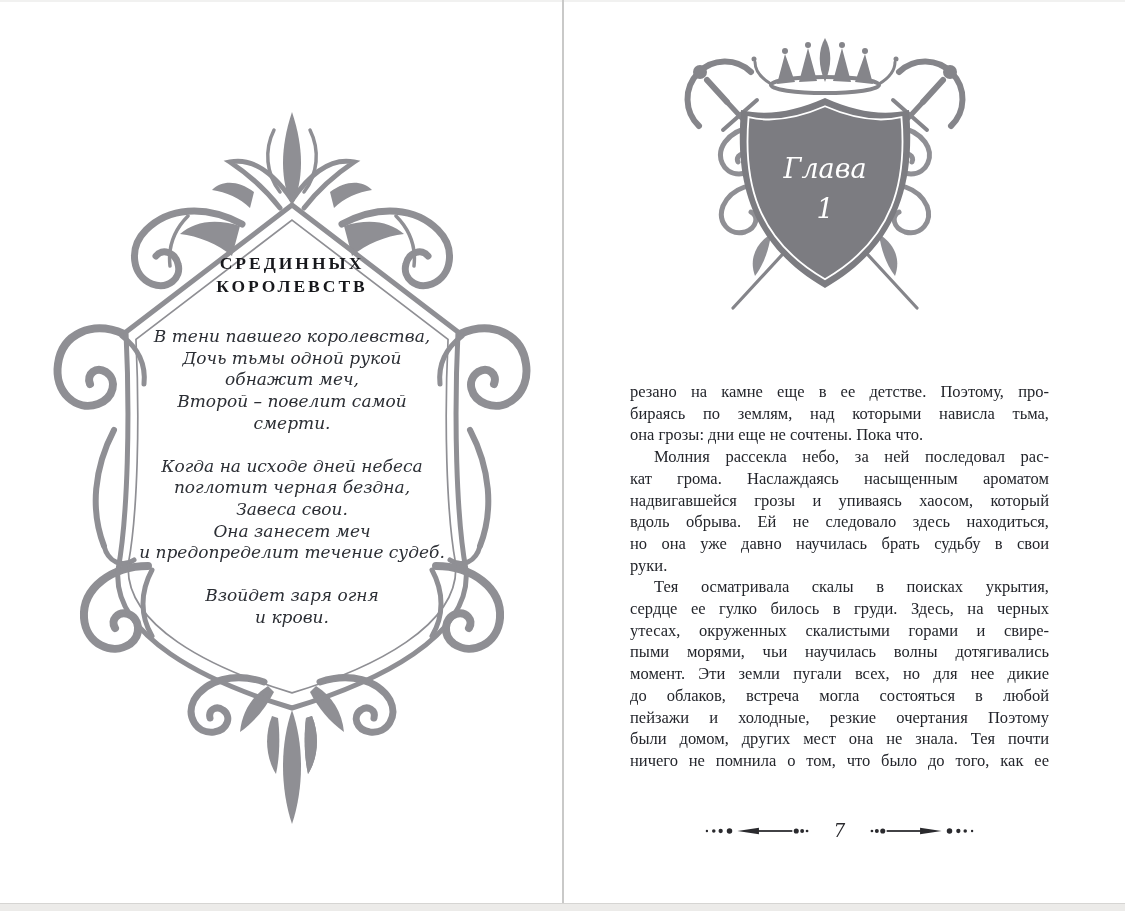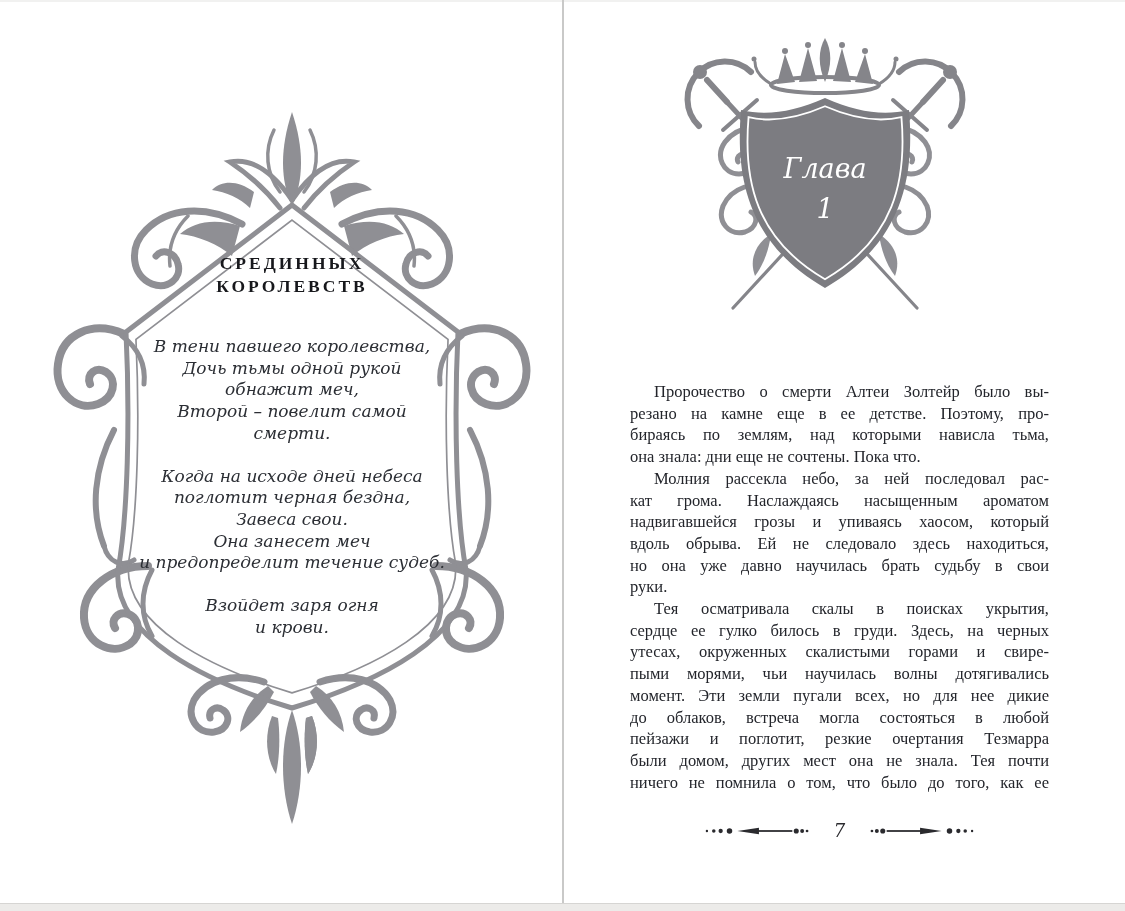--- a/index.html
+++ b/index.html
@@ -16,21 +16,21 @@
   .page{position:absolute;top:0;height:643px;}
   .page-left{left:0;width:562px;}
   .page-right{left:564px;width:561px;}
 
   
   .frame-svg{position:absolute;left:28px;top:96px;width:528px;height:752px;}
   .frame-text{position:absolute;left:62px;top:252px;width:460px;text-align:center;}
   .title-line{
     font-size:17.5px;font-weight:600;letter-spacing:3px;line-height:23px;color:#17181c;
   }
-  .poem{margin-top:38px;}
+  .poem{margin-top:28px;}
   .stanza{margin-bottom:21px;}
   .stanza:last-child{margin-bottom:0;}
   .poem-line{
     font-family:"DejaVu Serif", serif;font-style:italic;
     font-size:17px;line-height:21.7px;color:#2b2e34;
   }
 
   
   .emblem-svg{position:absolute;left:101px;top:38px;width:320px;height:290px;}
   .body-text{
@@ -190,41 +190,40 @@
       <g>
         <path d="M160 60 C128 74 102 78 76 72 C70 142 84 206 160 250 C236 206 250 142 244 72 C218 78 192 74 160 60 Z" fill="#7c7c81"></path>
         <path d="M160 60 C128 74 102 78 76 72 C70 142 84 206 160 250 C236 206 250 142 244 72 C218 78 192 74 160 60 Z" transform="translate(160 152) scale(0.91) translate(-160 -152)" fill="none" stroke="#ffffff" stroke-width="2"></path>
         <text x="160" y="140" text-anchor="middle" font-family="DejaVu Serif, serif" font-style="italic" font-size="27" fill="#ffffff">Глава</text>
         <text x="160" y="180" text-anchor="middle" font-family="DejaVu Serif, serif" font-style="italic" font-size="27" fill="#ffffff">1</text>
       </g>
     </svg>
 
     <div class="body-text" id="body-text">
         <div class="para">
-          <div class="body-line first">Пророчество о смерти Алтеи Золтейр было вы-</div>
           <div class="body-line">резано на камне еще в ее детстве. Поэтому, про-</div>
           <div class="body-line">бираясь по землям, над которыми нависла тьма,</div>
-          <div class="body-line last">она знала: дни еще не сочтены. Пока что.</div>
+          <div class="body-line last">она грозы: дни еще не сочтены. Пока что.</div>
         </div>
         <div class="para">
           <div class="body-line first">Молния рассекла небо, за ней последовал рас-</div>
           <div class="body-line">кат грома. Наслаждаясь насыщенным ароматом</div>
           <div class="body-line">надвигавшейся грозы и упиваясь хаосом, который</div>
           <div class="body-line">вдоль обрыва. Ей не следовало здесь находиться,</div>
           <div class="body-line">но она уже давно научилась брать судьбу в свои</div>
           <div class="body-line last">руки.</div>
         </div>
         <div class="para">
           <div class="body-line first">Тея осматривала скалы в поисках укрытия,</div>
           <div class="body-line">сердце ее гулко билось в груди. Здесь, на черных</div>
           <div class="body-line">утесах, окруженных скалистыми горами и свире-</div>
           <div class="body-line">пыми морями, чьи научилась волны дотягивались</div>
           <div class="body-line">момент. Эти земли пугали всех, но для нее дикие</div>
           <div class="body-line">до облаков, встреча могла состояться в любой</div>
-          <div class="body-line">пейзажи и поглотит, резкие очертания Тезмарра</div>
+          <div class="body-line">пейзажи и холодные, резкие очертания Поэтому</div>
           <div class="body-line">были домом, других мест она не знала. Тея почти</div>
           <div class="body-line">ничего не помнила о том, что было до того, как ее</div>
         </div>
       </div>
 
     <div class="footer">
       <svg class="fl" viewBox="0 0 110 14" aria-hidden="true">
         <g fill="#2a2a2e">
           <circle cx="5" cy="7" r="1.2"></circle>
             <circle cx="12" cy="7" r="1.8"></circle>

